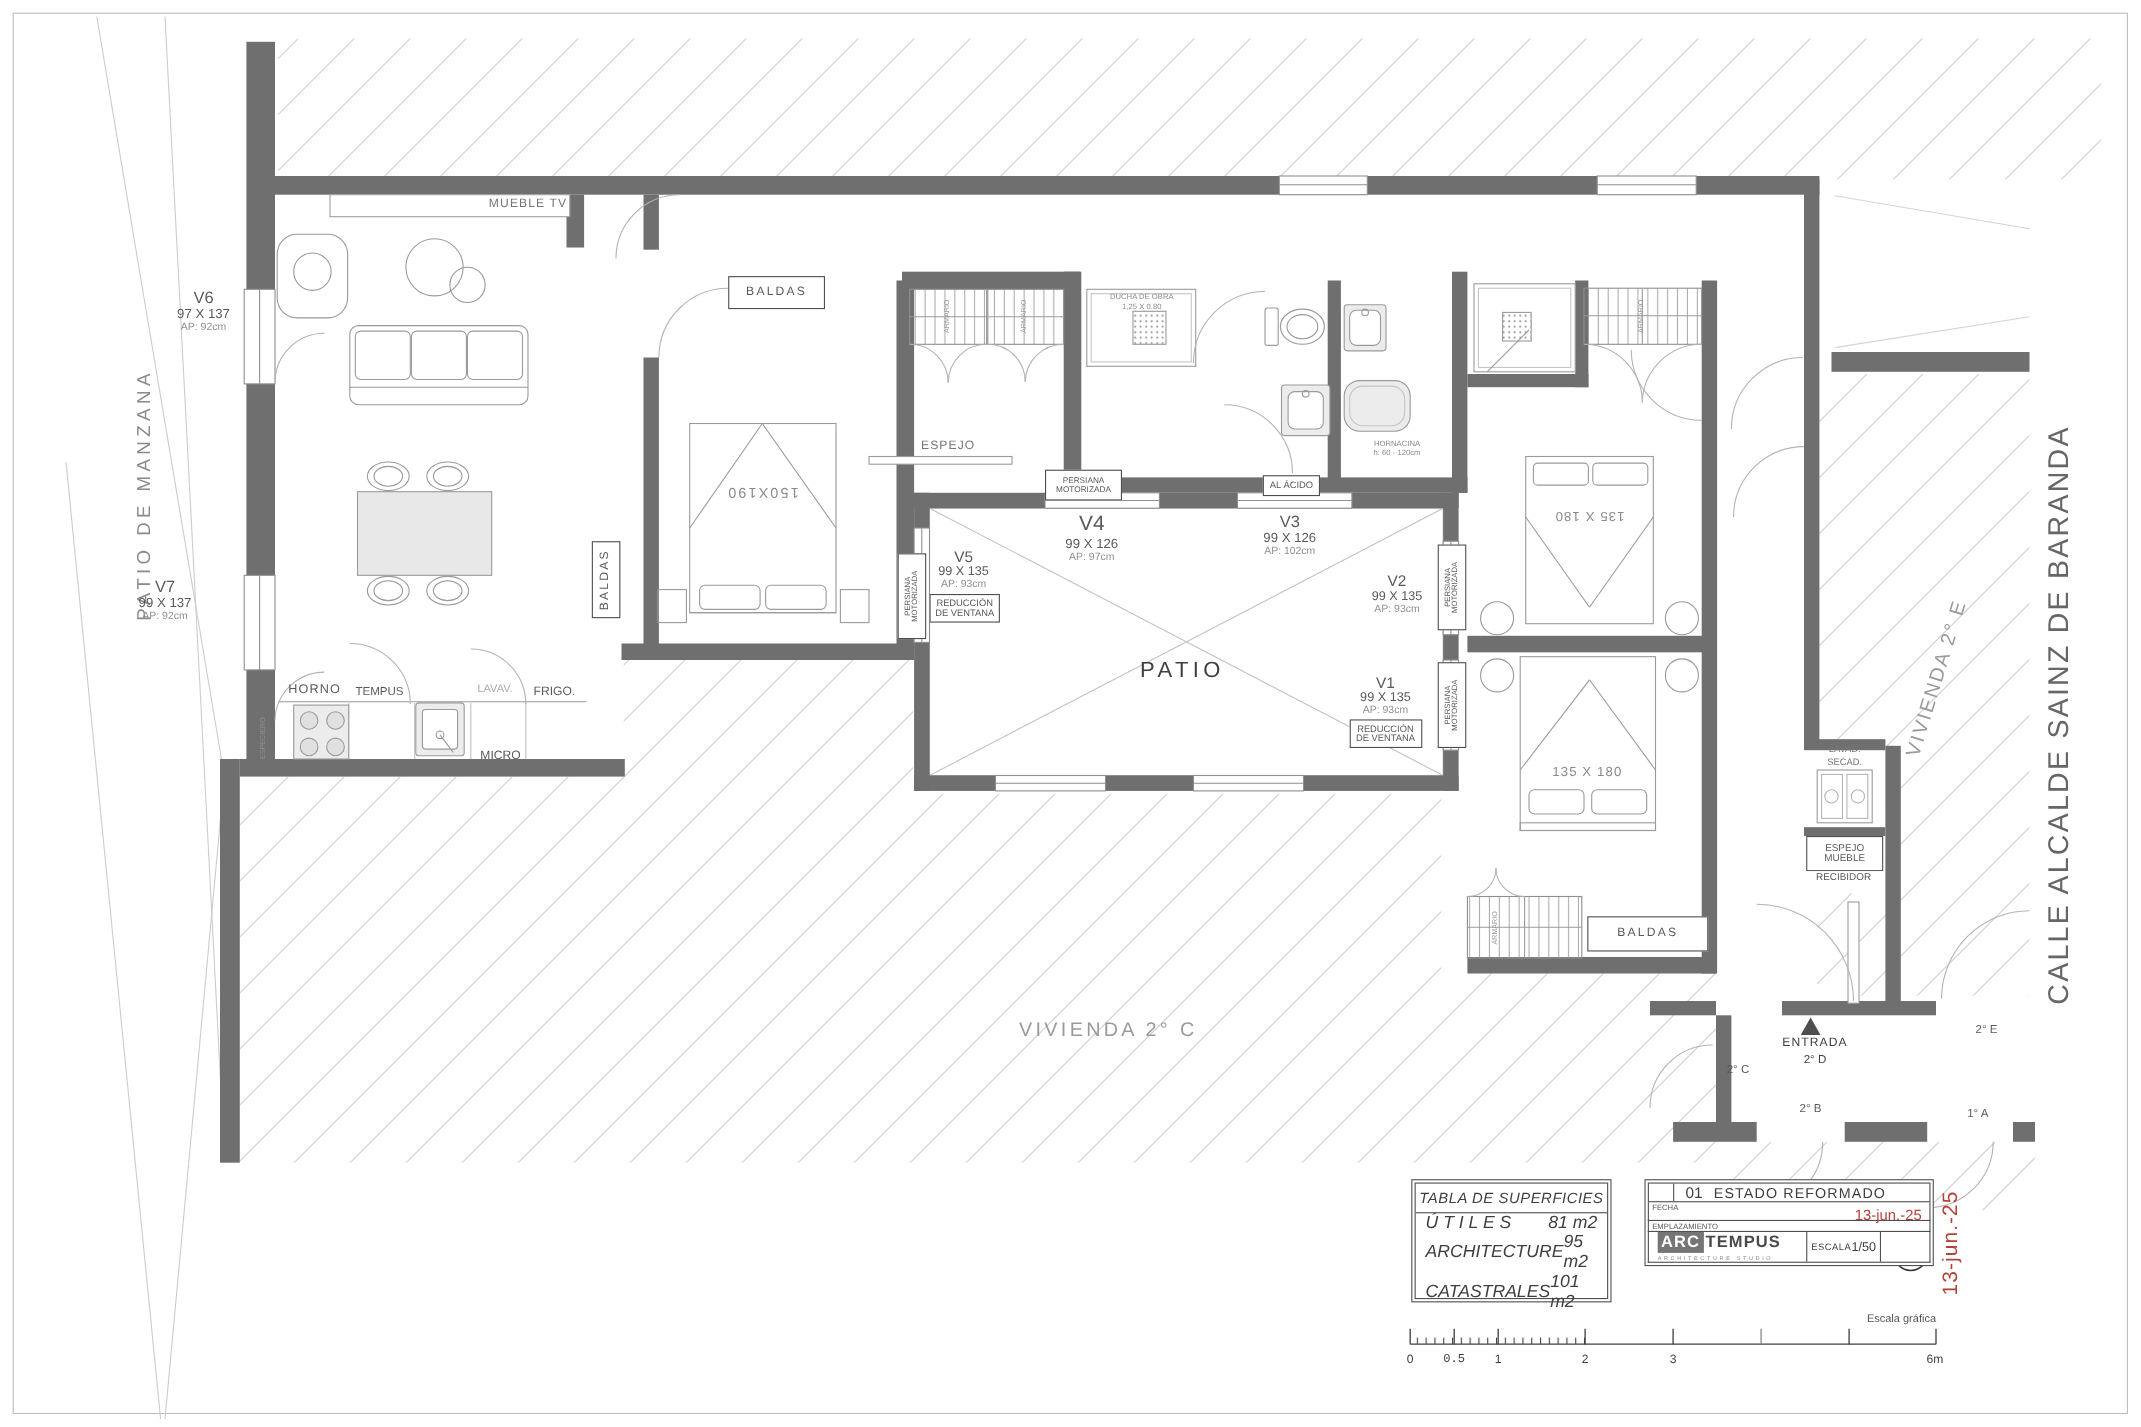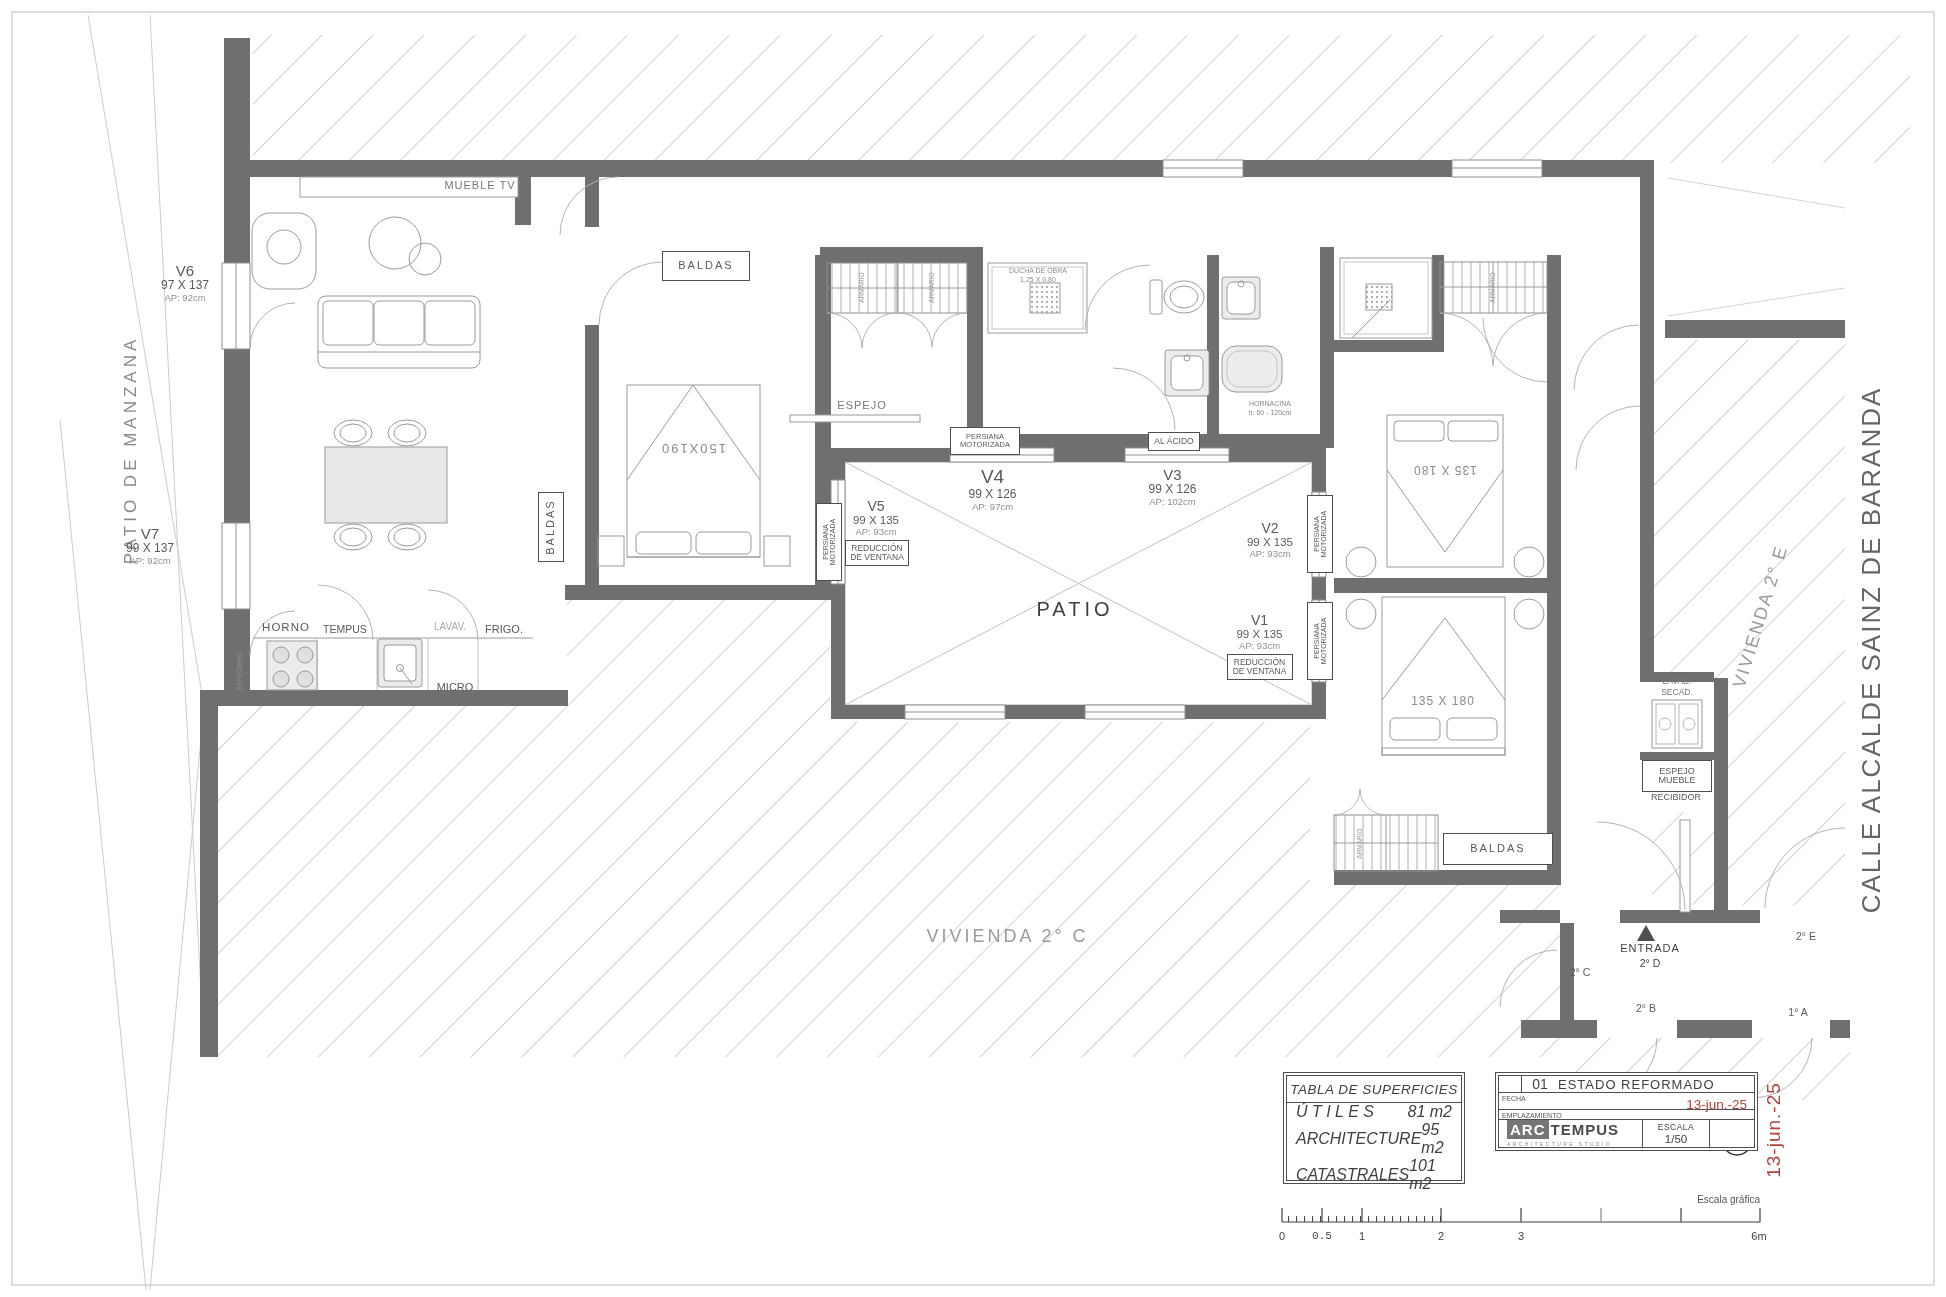--- a/index.html
+++ b/index.html
@@ -29,21 +29,21 @@
   #tblock .row2{border:1px solid #4e4e4e;border-top:none;height:24px;position:relative;box-sizing:border-box;}
   #tblock .tag{position:absolute;left:3px;top:2px;font-size:7px;color:#555;}
   #tblock .date{position:absolute;right:7px;top:4px;font-size:13.5px;color:#b2423a;}
   #tblock .row3{border:1px solid #4e4e4e;border-top:none;height:15px;position:relative;box-sizing:border-box;}
   #tblock .row4{border:1px solid #4e4e4e;border-top:none;flex:1;display:flex;box-sizing:border-box;}
   #tblock .logo{flex:1;display:flex;flex-direction:column;justify-content:center;padding-left:8px;border-right:1px solid #4e4e4e;}
   #tblock .logoline{display:flex;align-items:center;}
   #tblock .arc{background:#757575;color:#fff;font-size:15px;font-weight:bold;padding:1px 3px;letter-spacing:1px;}
   #tblock .tempus{font-size:15px;font-weight:bold;color:#4a4a4a;letter-spacing:1px;margin-left:2px;}
   #tblock .sub{font-size:5px;letter-spacing:2.4px;color:#8a8a8a;margin-top:2px;}
-  #tblock .escala{width:66px;border-right:1px solid #4e4e4e;display:flex;flex-direction:column;align-items:center;justify-content:center;}
+  #tblock .escala{width:66px;border-right:1px solid #4e4e4e;display:flex;flex-direction:row;align-items:center;justify-content:center;}
   #tblock .escala .a{font-size:8.5px;letter-spacing:.5px;color:#3f3f3f;}
   #tblock .escala .b{font-size:11.5px;color:#3f3f3f;margin-top:1px;}
   #tblock .north{width:44px;display:flex;align-items:center;justify-content:center;}
 </style>
 </head>
 <body>
 
 <div id="sheet">
 
 <svg class="layer" width="1946" height="1297" viewBox="0 0 1946 1297">

